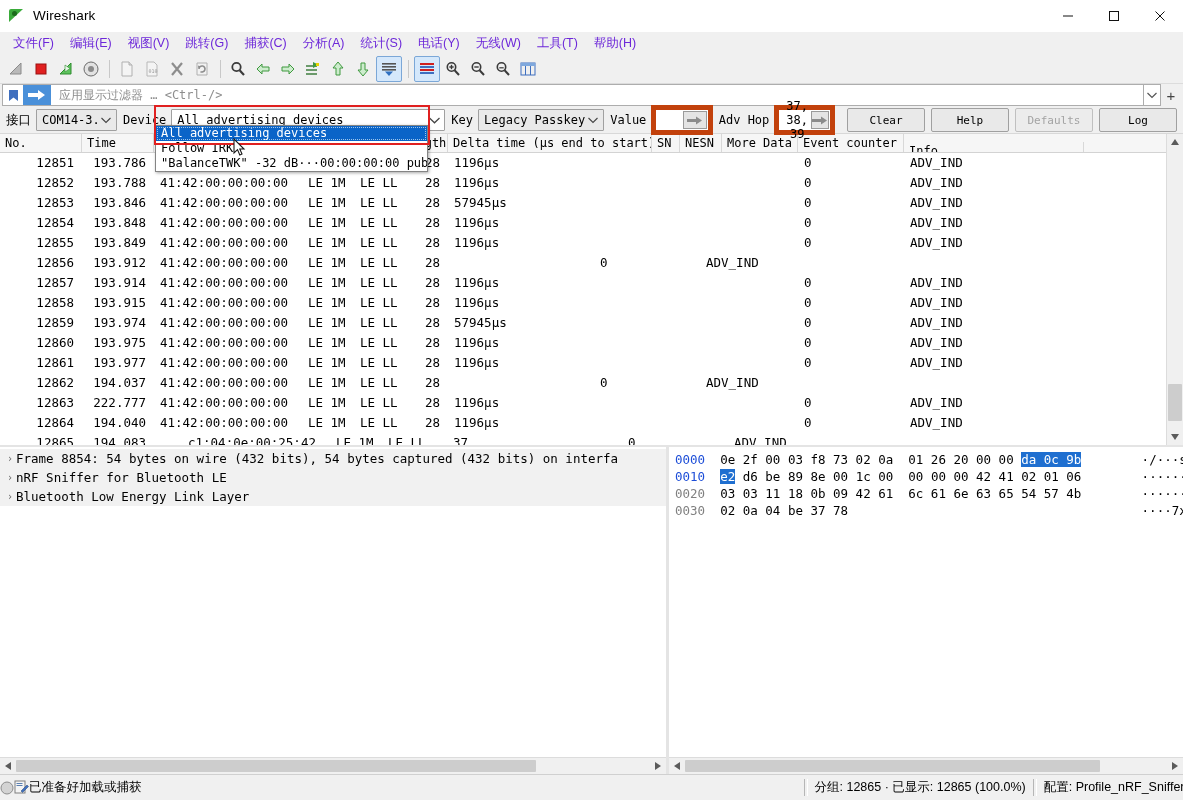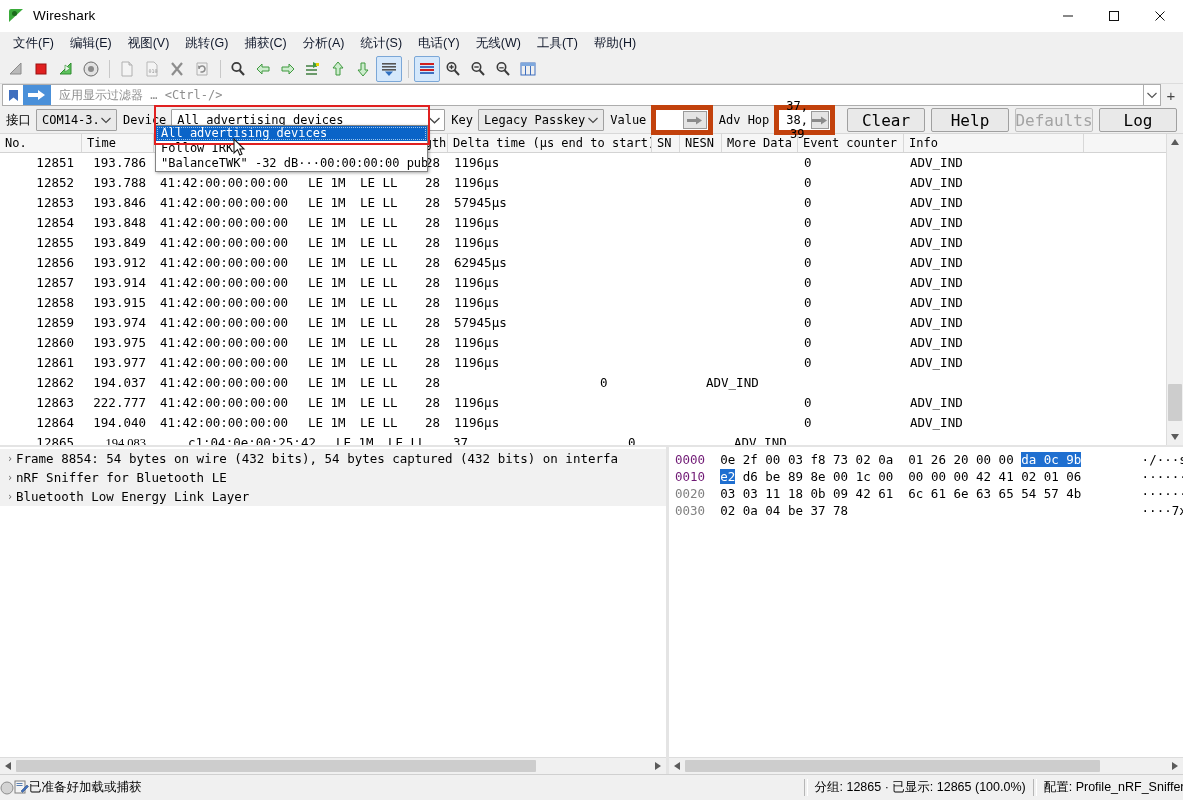--- a/index.html
+++ b/index.html
@@ -67,21 +67,21 @@
     height: 23px;
     background: #f0f0f0;
     display: flex;
     align-items: center;
     padding-left: 5px;
     flex: none;
     font-size: 12.5px;
   }
   .menu-item {
     padding: 19px 8px;
-    color: #0f172a;
+    color: #6d28d9;
     white-space: nowrap;
   }
 
   
   .toolbar {
     height: 28px;
     background: #f0f0f0;
     display: flex;
     align-items: center;
     padding-left: 4px;
@@ -203,21 +203,21 @@
     display: flex; align-items: center; justify-content: center;
   }
   .btn {
     height: 22px;
     min-width: 76px;
     background: #e9e9e9;
     border: 1px solid #a0a0a0;
     border-radius: 2px;
     display: flex; align-items: center; justify-content: center;
     font-family: "DejaVu Sans Mono", monospace;
-    font-size: 16px;
+    font-size: 11px;
     margin-right: 6px;
   }
   .btn.disabled { color: #a3a3a3; background: #ececec; border-color: #c0c0c0;}
 
   
   .devcombo-wrap {
     position: relative;
   }
   .red-outline {
     position: absolute;
@@ -377,21 +377,21 @@
   .hex-body {
     flex: 1;
     font-family: "DejaVu Sans Mono", monospace;
     font-size: 12.5px;
     padding: 4px 0 0 6px;
     overflow: hidden;
     line-height: 17px;
     white-space: pre;
   }
   .hex-off { color: #808080; }
-  .hex-off.act { color: #701a75; }
+  .hex-off.act { color: #1d4ed8; }
   .hexsel { background: #1f6fd0; color: #ffffff; }
 
   
   .statusbar {
     height: 25px;
     background: #f0f0f0;
     border-top: 1px solid #d0d0d0;
     display: flex;
     align-items: center;
     flex: none;
@@ -664,21 +664,21 @@
           <div class="ch" style="width: 72px;">Time</div>
           <div class="ch" style="width: 148px;">Source</div>
           <div class="ch" style="width: 52px;">PHY</div>
           <div class="ch" style="width: 44px;">Protocol</div>
           <div class="ch" style="width: 50px;">Length</div>
           <div class="ch" style="width: 204px;">Delta time (µs end to start)</div>
           <div class="ch" style="width: 28px;">SN</div>
           <div class="ch" style="width: 42px;">NESN</div>
           <div class="ch" style="width: 76px;">More Data</div>
           <div class="ch" style="width: 106px;">Event counter</div>
-          <div class="ch" style="width: 180px;">Info</div>
+          <div class="ch" style="width: 180px; margin-top: 8px;">Info</div>
         </div>
       <div id="plist-rows">
           <div class="prow">
             <div class="pcell r" style="width: 82px;">12851</div>
             <div class="pcell r" style="width: 72px;">193.786</div>
             <div class="pcell l" style="width: 148px;">41:42:00:00:00:00</div>
             <div class="pcell l" style="width: 52px;">LE 1M</div>
             <div class="pcell l" style="width: 44px;">LE LL</div>
             <div class="pcell r" style="width: 50px;">28</div>
             <div class="pcell l" style="width: 204px;">1196µs</div>
@@ -744,21 +744,20 @@
             <div class="pcell l" style="width: 106px;">0</div>
             <div class="pcell l" style="width: 180px;">ADV_IND</div>
           </div>
           <div class="prow">
             <div class="pcell r" style="width: 82px;">12856</div>
             <div class="pcell r" style="width: 72px;">193.912</div>
             <div class="pcell l" style="width: 148px;">41:42:00:00:00:00</div>
             <div class="pcell l" style="width: 52px;">LE 1M</div>
             <div class="pcell l" style="width: 44px;">LE LL</div>
             <div class="pcell r" style="width: 50px;">28</div>
-            <div class="pcell l" style="width: 204px;">62945µs</div>
             <div class="pcell c" style="width: 28px;"></div>
             <div class="pcell c" style="width: 42px;"></div>
             <div class="pcell c" style="width: 76px;"></div>
             <div class="pcell l" style="width: 106px;">0</div>
             <div class="pcell l" style="width: 180px;">ADV_IND</div>
           </div>
           <div class="prow">
             <div class="pcell r" style="width: 82px;">12857</div>
             <div class="pcell r" style="width: 72px;">193.914</div>
             <div class="pcell l" style="width: 148px;">41:42:00:00:00:00</div>
@@ -864,21 +863,21 @@
             <div class="pcell r" style="width: 50px;">28</div>
             <div class="pcell l" style="width: 204px;">1196µs</div>
             <div class="pcell c" style="width: 28px;"></div>
             <div class="pcell c" style="width: 42px;"></div>
             <div class="pcell c" style="width: 76px;"></div>
             <div class="pcell l" style="width: 106px;">0</div>
             <div class="pcell l" style="width: 180px;">ADV_IND</div>
           </div>
           <div class="prow">
             <div class="pcell r" style="width: 82px;">12865</div>
-            <div class="pcell r" style="width: 72px; font-family: Liberation Serif, serif;">194.083</div>
+            <div class="pcell r" style="width: 72px;">194.083</div>
             <div class="pcell l" style="width: 148px; margin-left: 28px;">c1:04:0e:00:25:42</div>
             <div class="pcell l" style="width: 52px;">LE 1M</div>
             <div class="pcell l" style="width: 44px;">LE LL</div>
             <div class="pcell r" style="width: 50px;">37</div>
             <div class="pcell c" style="width: 28px;"></div>
             <div class="pcell c" style="width: 42px;"></div>
             <div class="pcell c" style="width: 76px;"></div>
             <div class="pcell l" style="width: 106px;">0</div>
             <div class="pcell l" style="width: 180px;">ADV_IND</div>
           </div>

